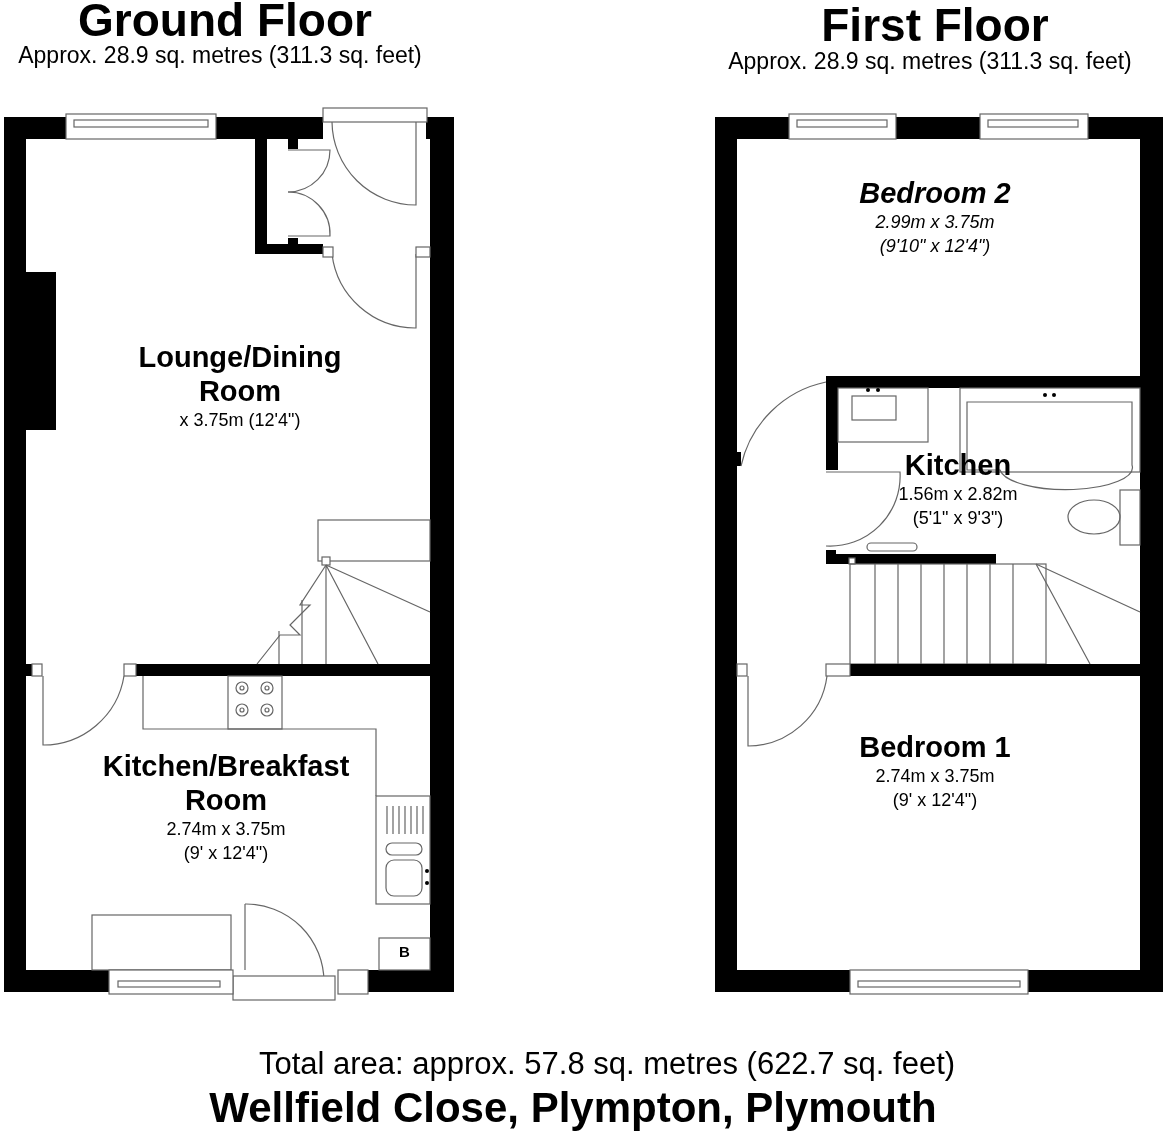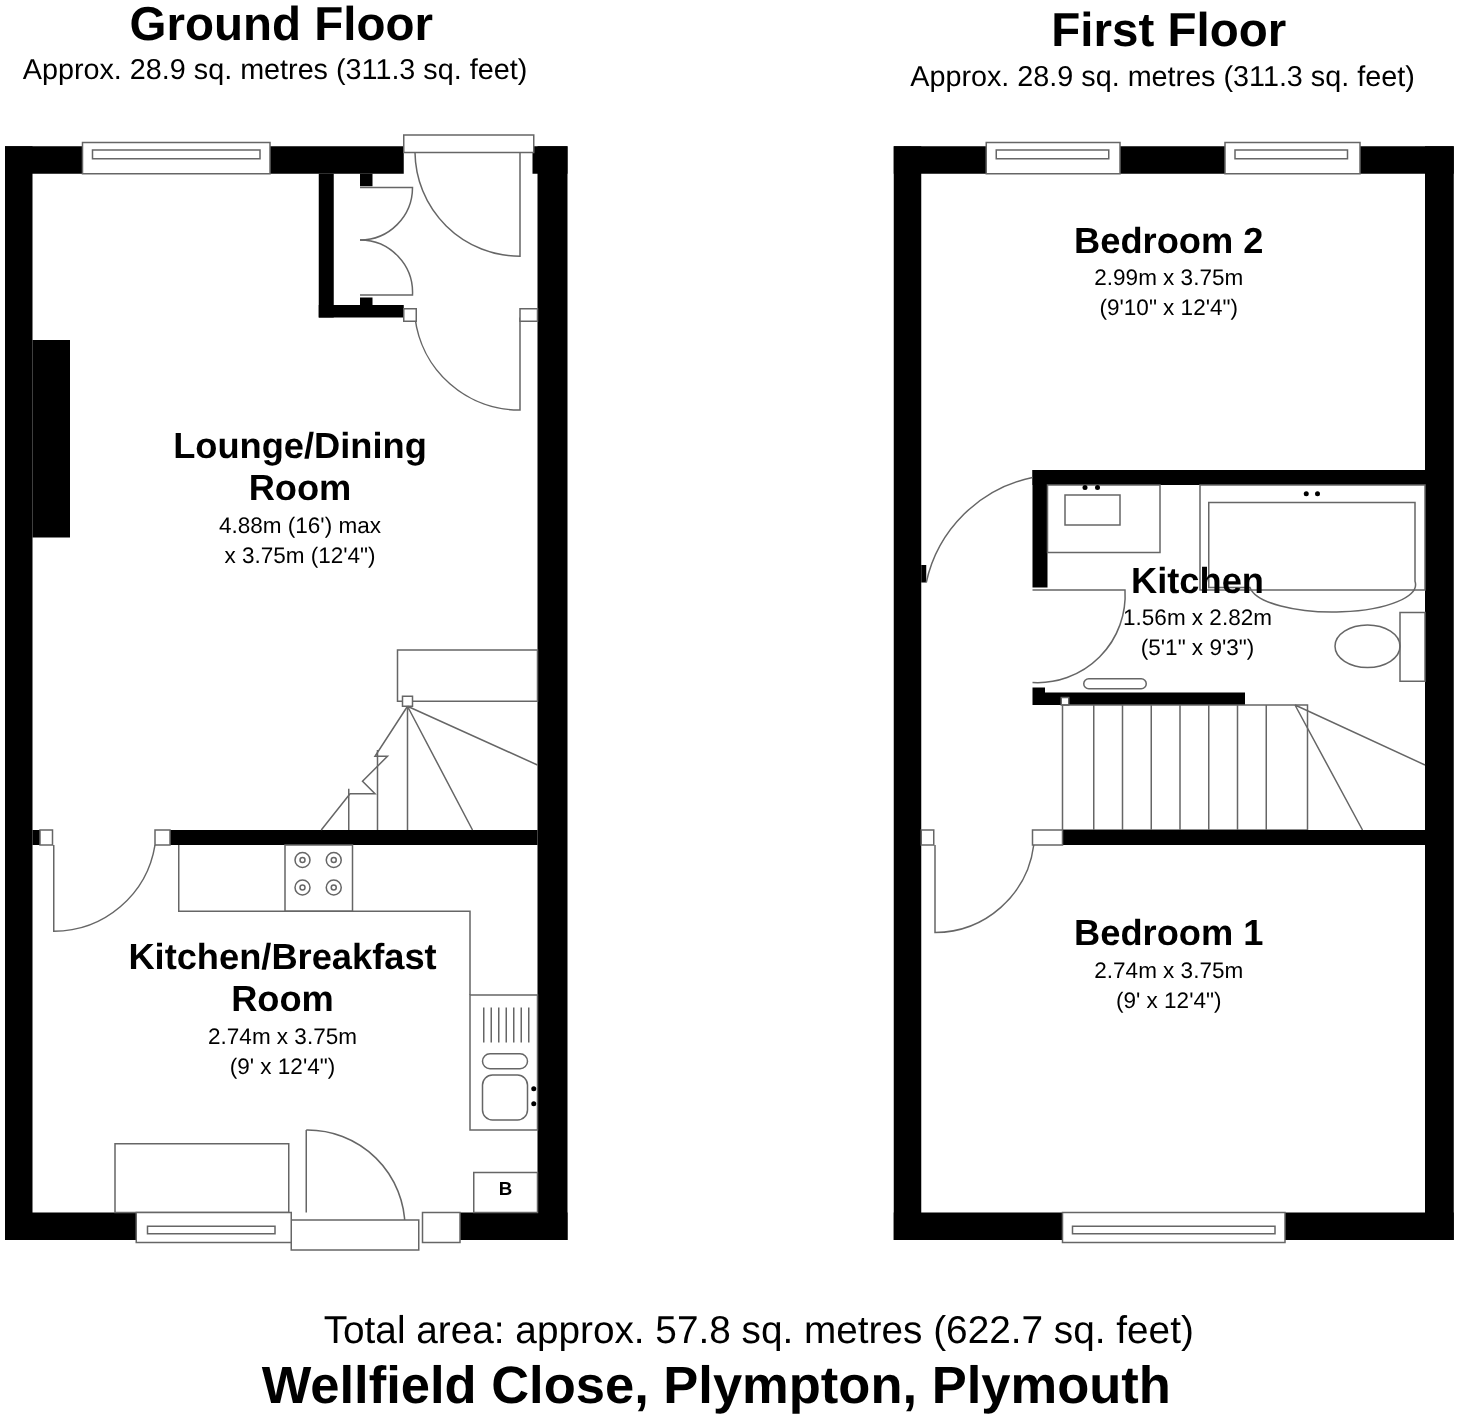--- a/index.html
+++ b/index.html
@@ -1,19 +1,19 @@
 <!DOCTYPE html>
 <html><head>
 <meta charset="utf-8">
 <style>
   html, body { margin: 0; padding: 0; background: #ffffff; }
   body { width: 1168px; height: 1131px; position: relative; overflow: hidden;
          font-family: "Liberation Sans", sans-serif; color: #000; }
   .abs { position: absolute; text-align: center; white-space: nowrap; }
-  .floor-title { font-weight: bold; font-size: 38px; line-height: 36px; }
+  .floor-title { font-weight: bold; font-size: 46px; line-height: 36px; }
   .floor-area { font-size: 23px; line-height: 22px; }
   .room-name { font-weight: bold; font-size: 29px; line-height: 34px; }
   .room-dim { font-size: 18px; line-height: 24px; }
   .total { font-size: 31px; line-height: 36px; margin-left: 32px; }
   .address { font-weight: bold; font-size: 42px; line-height: 38px; }
   svg { position: absolute; left: 0; top: 0; }
   .w { fill: #000; }
   .ln { fill: none; stroke: #666; stroke-width: 1.2; }
   .lnw { fill: #fff; stroke: #666; stroke-width: 1.2; }
 </style>
@@ -144,33 +144,32 @@
 
 <div class="abs floor-title" style="left:0; top:2px; width:450px;">Ground Floor</div>
 <div class="abs floor-area" style="left:0; top:44px; width:440px;">Approx. 28.9 sq. metres (311.3 sq. feet)</div>
 
 <div class="abs floor-title" style="left:700px; top:7px; width:470px;">First Floor</div>
 <div class="abs floor-area" style="left:700px; top:50px; width:460px;">Approx. 28.9 sq. metres (311.3 sq. feet)</div>
 
 <div class="abs" style="left:80px; top:340px; width:320px;">
   <div class="room-name">Lounge/Dining</div>
   <div class="room-name">Room</div>
-  <div class="room-dim">4.88m (16') max</div>
   <div class="room-dim">x 3.75m (12'4")</div>
 </div>
 
 <div class="abs" style="left:66px; top:749px; width:320px;">
   <div class="room-name">Kitchen/Breakfast</div>
   <div class="room-name">Room</div>
   <div class="room-dim">2.74m x 3.75m</div>
   <div class="room-dim">(9' x 12'4")</div>
 </div>
 <div class="abs" style="left:379px; top:943px; width:51px; font-weight:bold; font-size:15px;">B</div>
 
-<div class="abs" style="left:775px; top:176px; width:320px;">
+<div class="abs" style="left:775px; top:176px; width:320px;font-style:italic;">
   <div class="room-name">Bedroom 2</div>
   <div class="room-dim">2.99m x 3.75m</div>
   <div class="room-dim">(9'10" x 12'4")</div>
 </div>
 
 <div class="abs" style="left:826px; top:448px; width:264px;">
   <div class="room-name">Kitchen</div>
   <div class="room-dim">1.56m x 2.82m</div>
   <div class="room-dim">(5'1" x 9'3")</div>
 </div>

